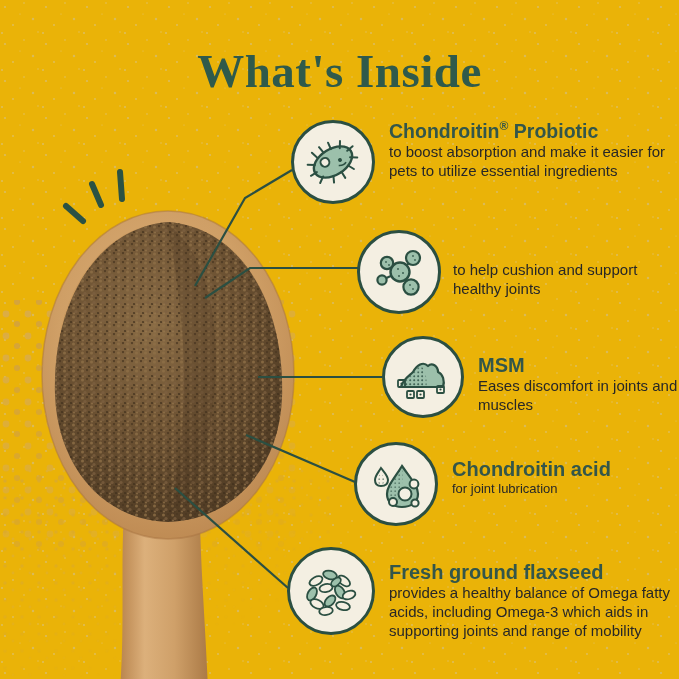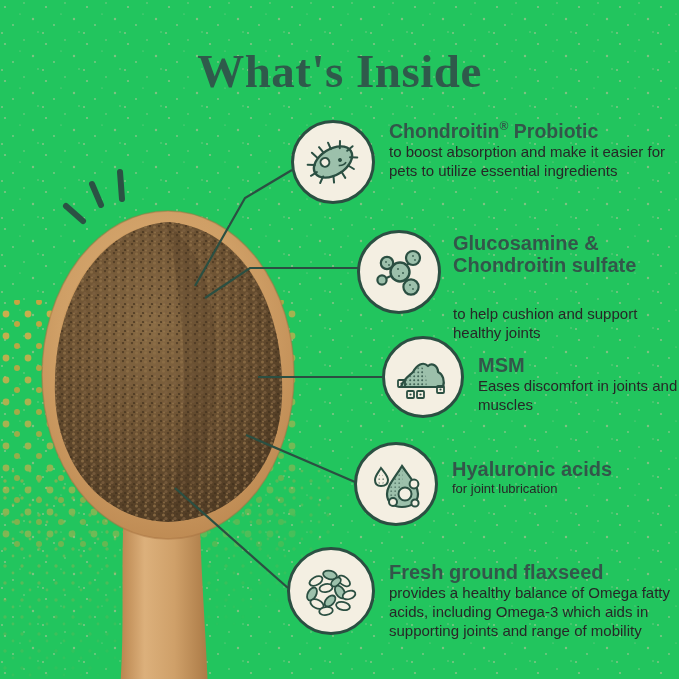--- a/index.html
+++ b/index.html
@@ -5,21 +5,21 @@
   html, body {
     margin: 0;
     padding: 0;
     background: #ffffff;
   }
   #page {
     position: relative;
     width: 679px;
     height: 679px;
     overflow: hidden;
-    background: #22c55e;
+    background: #eab308;
     font-family: "Liberation Sans", sans-serif;
   }
   
   .speckle {
     position: absolute;
     inset: 0;
     pointer-events: none;
     opacity: .55;
   }
   
@@ -268,24 +268,20 @@
           <circle cx="44" cy="14" r=".9"></circle>
             <circle cx="46" cy="18" r=".9"></circle>
           <circle cx="17" cy="20" r=".9"></circle>
             <circle cx="20" cy="23" r=".9"></circle>
           <circle cx="41" cy="43" r=".9"></circle>
             <circle cx="44" cy="47" r=".9"></circle>
         </g>
       </svg>
     </div>
     <div class="txt">
-      <div class="hd">
-        <div>Glucosamine &amp;</div>
-        <div>Chondroitin sulfate</div>
-      </div>
       <div class="bd">to help cushion and support healthy joints</div>
     </div>
   </div>
 
   <div class="callout" id="co-msm">
     <div class="bubble">
       <svg width="60" height="60" viewBox="0 0 60 60">
         <defs>
           <pattern id="pdr" width="4" height="4" patternUnits="userSpaceOnUse">
             <circle cx="1.2" cy="1.2" r="1" fill="#2b4f42" opacity=".6"></circle>
@@ -329,21 +325,21 @@
 
         <path d="M36 12 C45 25 52 32 52 40 C52 48 45 53 36 53 C27 53 21 48 21 40 C21 32 28 25 36 12 Z" fill="#9cc0ab" stroke="#2b4f42" stroke-width="2.2"></path>
         <path d="M36 12 C38 22 36 34 33 44 C31 50 29 52 27 53 C23 51 21 46 21 40 C21 32 28 25 36 12 Z" fill="url(#drp)"></path>
         <circle cx="39" cy="40" r="6.5" fill="#f4efe2" stroke="#2b4f42" stroke-width="2"></circle>
         <circle cx="48" cy="30" r="4.4" fill="#f4efe2" stroke="#2b4f42" stroke-width="2"></circle>
         <circle cx="27" cy="48" r="4" fill="#f4efe2" stroke="#2b4f42" stroke-width="2"></circle>
         <circle cx="49" cy="49" r="3.6" fill="#f4efe2" stroke="#2b4f42" stroke-width="2"></circle>
       </svg>
     </div>
     <div class="txt">
-      <div class="hd">Hyaluronic acids</div>
+      <div class="hd">Chondroitin acid</div>
       <div class="bd">for joint lubrication</div>
     </div>
   </div>
 
   <div class="callout" id="co-flax">
     <div class="bubble">
       <svg width="64" height="64" viewBox="0 0 64 64">
         <g stroke="#2b4f42" stroke-width="1.8">
           <ellipse cx="17" cy="22" rx="7" ry="4" fill="#f4efe2" transform="rotate(-28 17 22)"></ellipse>
           <ellipse cx="31" cy="16" rx="7" ry="4.2" fill="#9cc0ab" transform="rotate(14 31 16)"></ellipse>

